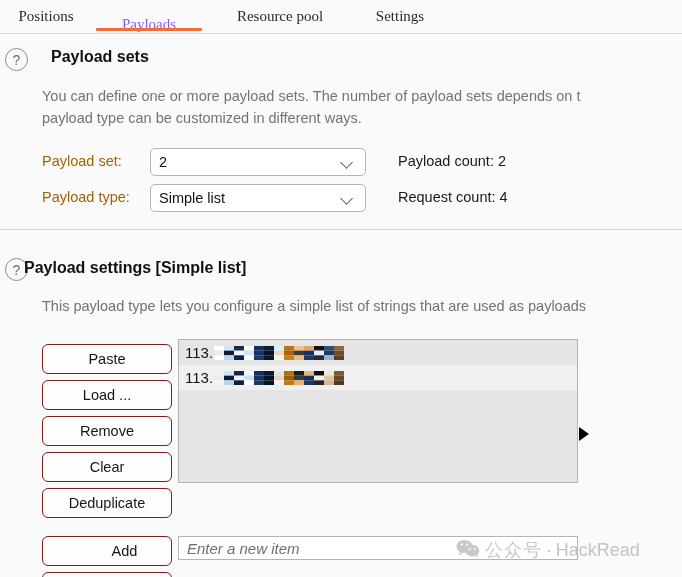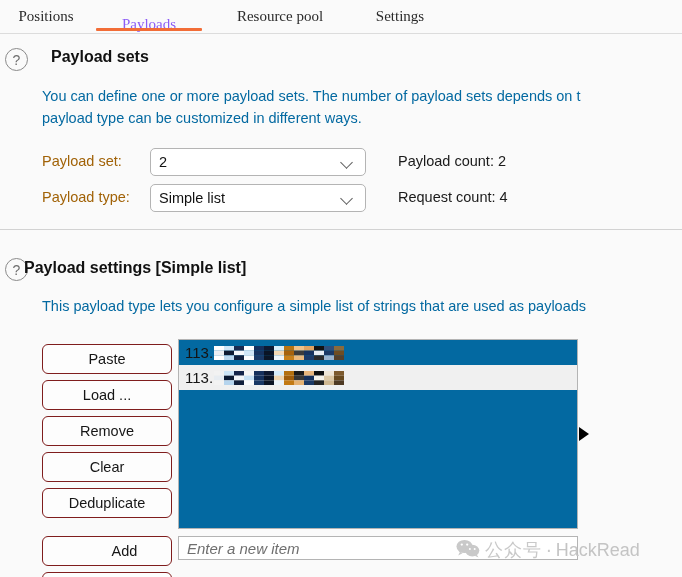--- a/index.html
+++ b/index.html
@@ -49,21 +49,21 @@
     background: transparent;
     cursor: default;
   }
   .section-title {
     position: absolute;
     font-size: 16px; font-weight: bold; color: #111;
     white-space: nowrap;
   }
   .section-desc {
     position: absolute;
-    font-size: 14.5px; color: #0369a1;
+    font-size: 14.5px; color: #737373;
     line-height: 22px;
     white-space: nowrap;
   }
 
   #section-divider {
     position: absolute; left: 0; top: 229px; width: 682px; height: 1px;
     background: #d2d2d2;
   }
 
   
@@ -106,22 +106,22 @@
     border-radius: 6px;
     font-size: 14.5px; color: #161616;
     display: flex; align-items: center; justify-content: center;
     cursor: default;
     white-space: nowrap;
   }
 
   
   #listbox {
     position: absolute; left: 178px; top: 339px;
-    width: 400px; height: 190px;
-    background: #0369a1;
+    width: 400px; height: 144px;
+    background: #e5e5e5;
     border: 1px solid #b4b4b4;
     overflow: hidden;
   }
   .list-row {
     height: 25px; display: flex; align-items: center;
     padding-left: 6px;
     font-size: 15px;
     font-family: "Liberation Sans", sans-serif;
     color: #141414;
     cursor: default;

